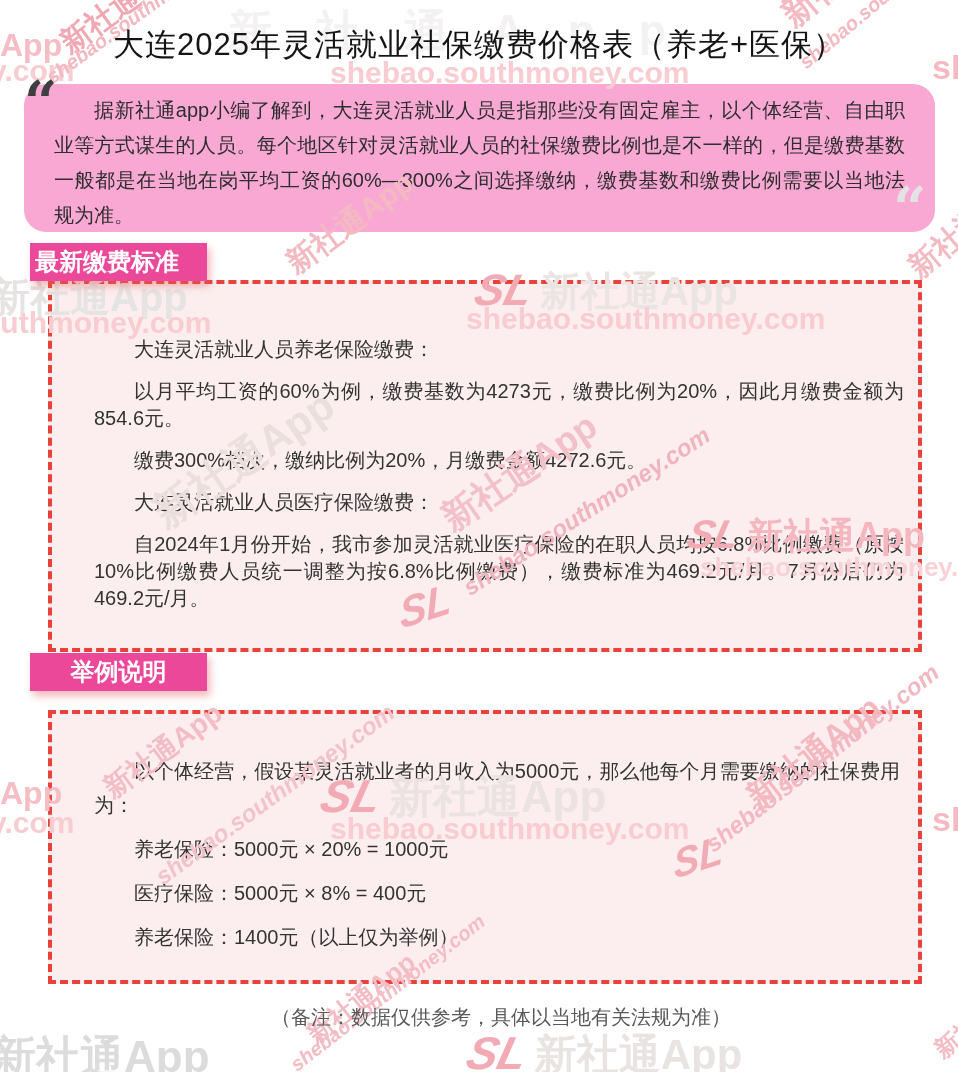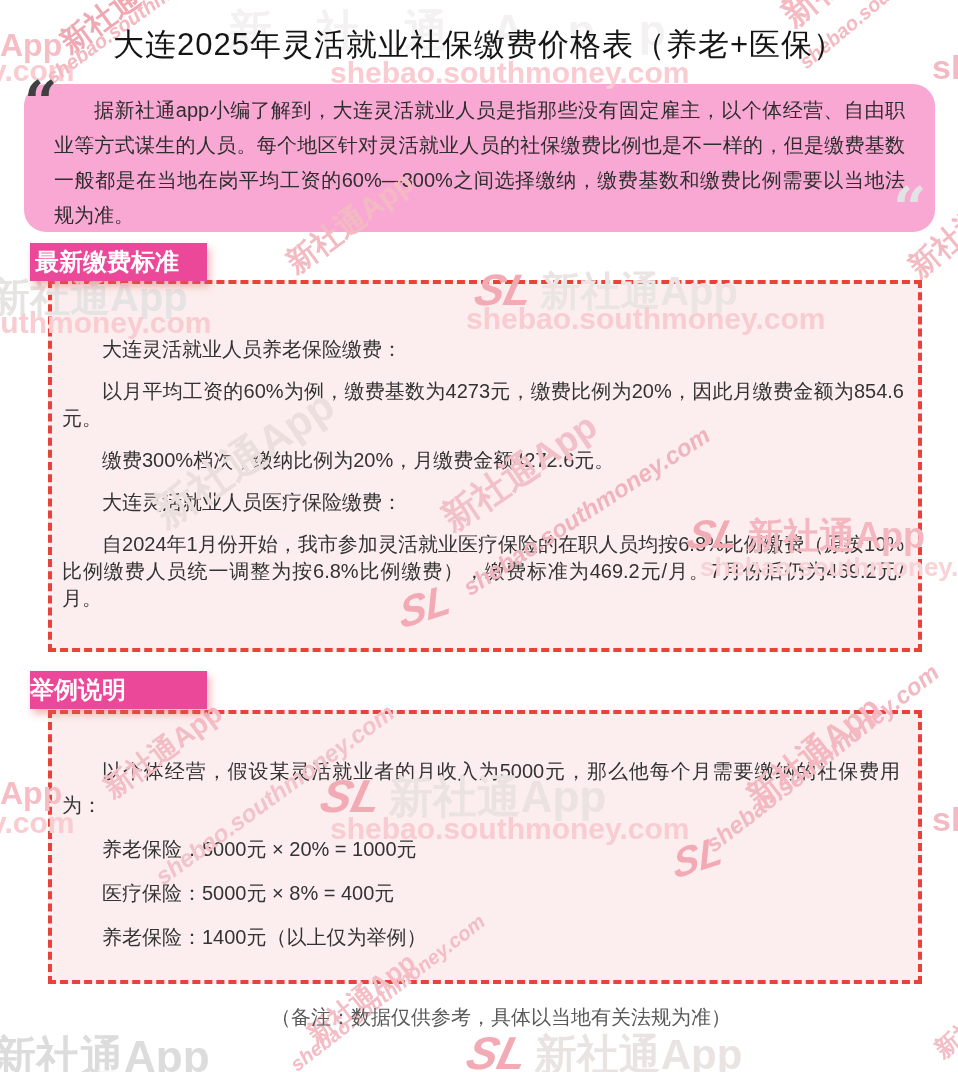--- a/index.html
+++ b/index.html
@@ -39,28 +39,28 @@
   .q-open  { left:24px; top:74px; color:#3f3f3f; }
   .q-close { left:893px; top:180px; color:#e3e3e3; }
 
   
   .sec-label {
     position:absolute; z-index:4; left:30px; width:177px; height:38px;
     background:#ec4899; color:#ffffff; font-size:24px; font-weight:700;
     line-height:38px; box-shadow:3px 5px 8px rgba(223,96,96,.45);
   }
   .label1 { top:243px; padding-left:5px; text-align:left; }
-  .label2 { top:671px; }
+  .label2 { top:653px; text-align:center; }
 
   
   .dash-box {
     border:4px dashed #e8423b; background:#fceeee;
     color:#333333; font-size:20px;
   }
-  .dash-box p { text-indent:2em; text-align:justify; }
+  .dash-box p { text-indent:2em; text-align:justify;margin-left:32px; }
   .box1 { left:48px; top:280px; width:874px; height:372px; padding:52px 14px 0 10px; }
   .box1 p { line-height:27px; margin-bottom:15px; }
   .box2 { left:48px; top:710px; width:874px; height:274px; padding:40px 18px 0 10px; }
   .box2 p { line-height:34px; margin-bottom:10px; }
 
   
   .footer-note {
     position:absolute; left:0; right:0; top:1004px; z-index:3;
     text-align:center; font-size:20px; color:#595959;padding-left:44px;
   }

